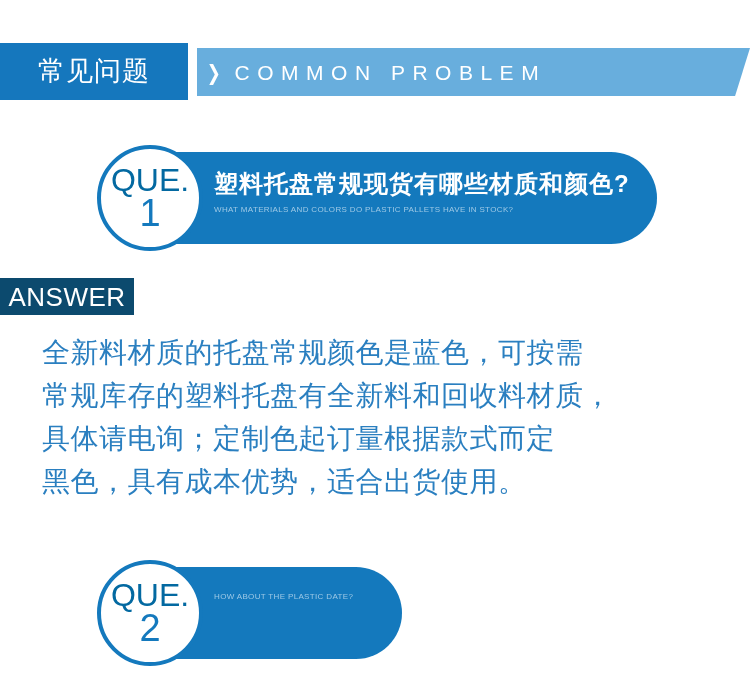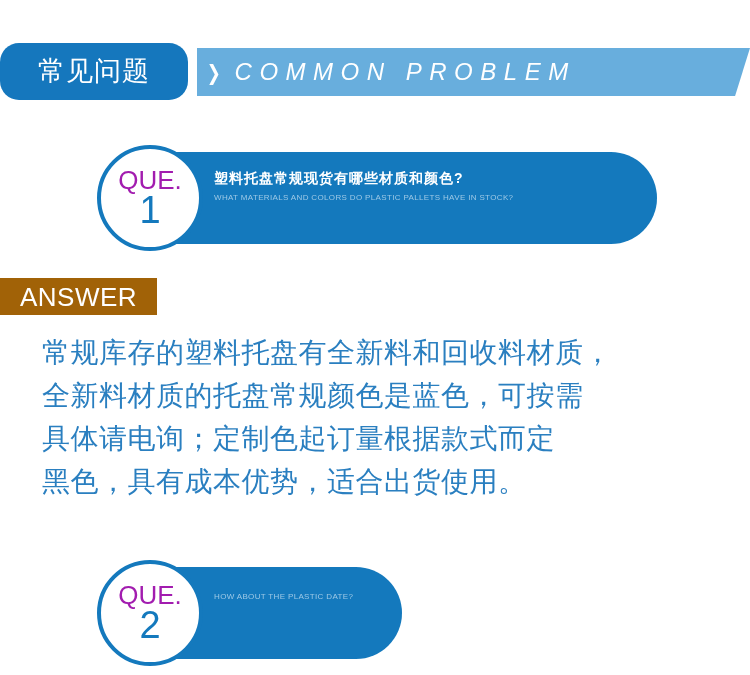--- a/index.html
+++ b/index.html
@@ -26,21 +26,20 @@
   #header-tag {
     position: absolute;
     left: 0;
     top: 0;
     width: 188px;
     height: 57px;
     background: #1577bd;
     display: flex;
     align-items: center;
     justify-content: center;
-    border-radius: 19px;
   }
   #header-tag-label {
     color: #ffffff;
     font-size: 27px;
     letter-spacing: 1px;
     font-weight: 400;
     line-height: 1;
   }
   #header-banner {
     position: absolute;
@@ -58,22 +57,21 @@
     color: #ffffff;
     font-size: 21px;
     font-weight: bold;
     margin-left: 8px;
     margin-right: 12px;
     line-height: 1;
     transform: scaleX(0.8);
   }
   #header-banner-label {
     color: #ffffff;
-    font-size: 24px;
-    font-style: italic;
+    font-size: 21px;
     letter-spacing: 7.5px;
     font-weight: 400;
     line-height: 1;
   }
 
   
   .question-bubble {
     position: absolute;
     background: #1479bd;
     border-radius: 999px;
@@ -107,65 +105,65 @@
     width: 106px;
     height: 106px;
   }
   #que-circle-2 {
     left: -6px;
     top: -7px;
     width: 106px;
     height: 106px;
   }
   .que-word {
-    color: #a21caf;
-    font-size: 26px;
+    color: #0369a1;
+    font-size: 32px;
     line-height: 0.95;
     letter-spacing: 0px;
     font-weight: 400;
     margin-top: -2px;
   }
   .que-num {
     color: #1479bd;
     font-size: 38px;
     line-height: 0.85;
     font-weight: 400;
     margin-top: 1px;
   }
   .question-texts {
     position: absolute;
     left: 111px;
     top: 18px;
   }
   .question-cn {
     color: #ffffff;
-    font-size: 14px;
+    font-size: 24px;
     font-weight: bold;
     letter-spacing: 1px;
     line-height: 1.15;
     white-space: nowrap;
   }
   .question-en {
     color: #9ec9e6;
     font-size: 8px;
     font-weight: normal;
     letter-spacing: 0.35px;
     line-height: 1;
     margin-top: 8px;
     white-space: nowrap;
   }
 
   
   #answer-tag {
     position: absolute;
     left: 0;
     top: 278px;
-    width: 157px;
+    width: 134px;
     height: 37px;
-    background: #a16207;
+    background: #0c4a6e;
     display: flex;
     align-items: center;
     justify-content: center;
   }
   #answer-tag-label {
     color: #ffffff;
     font-size: 26px;
     letter-spacing: 0.5px;
     line-height: 1;
   }
@@ -204,22 +202,22 @@
   <div class="question-texts">
     <div class="question-cn">塑料托盘常规现货有哪些材质和颜色?</div>
     <div class="question-en">WHAT MATERIALS AND COLORS DO PLASTIC PALLETS HAVE IN STOCK?</div>
   </div>
 </div>
 
 <div id="answer-tag">
   <span id="answer-tag-label">ANSWER</span>
 </div>
 <div id="answer-body">
+  <div class="answer-line">全新料材质的托盘常规颜色是蓝色，可按需</div>
   <div class="answer-line">常规库存的塑料托盘有全新料和回收料材质，</div>
-  <div class="answer-line">全新料材质的托盘常规颜色是蓝色，可按需</div>
   <div class="answer-line">具体请电询；定制色起订量根据款式而定</div>
   <div class="answer-line">黑色，具有成本优势，适合出货使用。</div>
 </div>
 
 <div class="question-bubble" id="question-2">
   <div class="que-circle" id="que-circle-2">
     <span class="que-word">QUE.</span>
     <span class="que-num">2</span>
   </div>
   <div class="question-texts">

